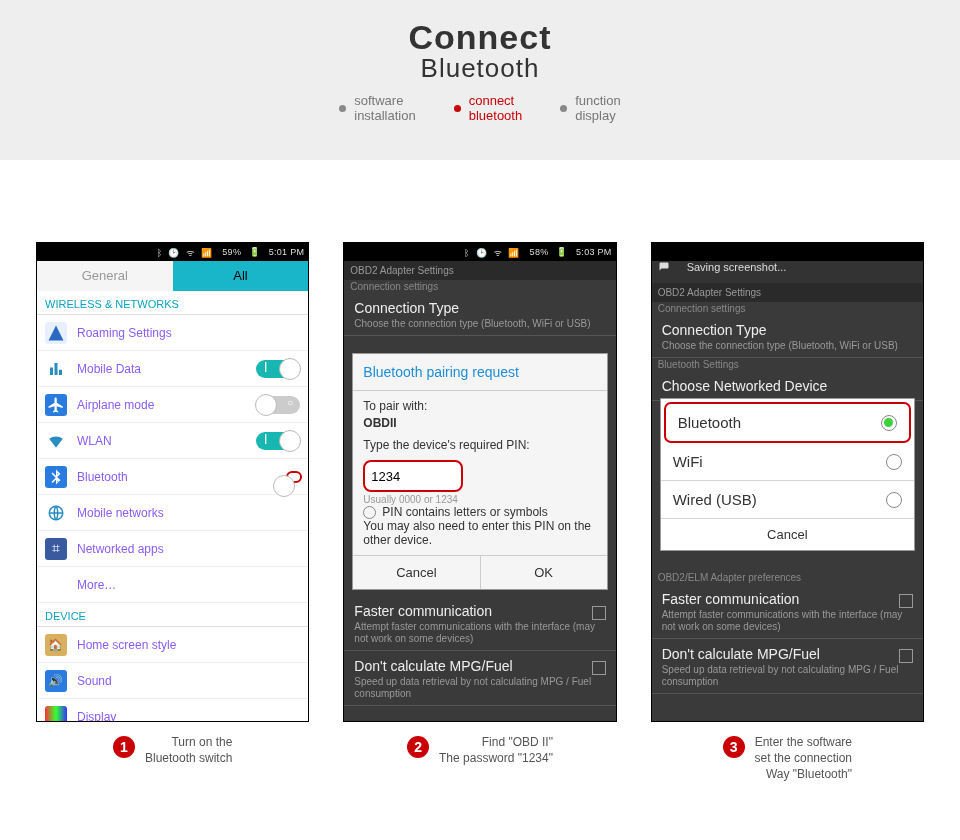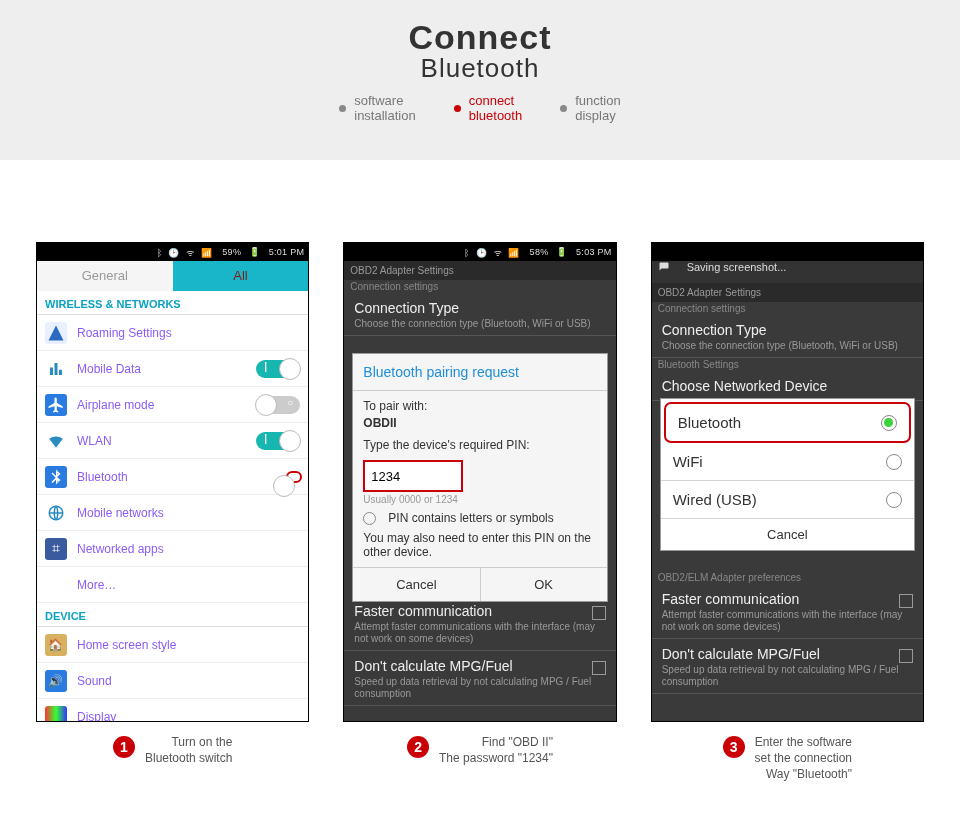--- a/index.html
+++ b/index.html
@@ -25,22 +25,22 @@
   .caps{display:flex;justify-content:space-between;gap:34px;padding:12px 36px 0}
   .cap{flex:1;display:flex;align-items:flex-start;gap:10px;justify-content:center}
   .num{width:22px;height:22px;border-radius:50%;background:var(--accent);color:#fff;font-weight:700;font-size:14px;display:flex;align-items:center;justify-content:center;flex:none;margin-top:2px}
   .cap p{margin:0;font-size:12px;color:#555;text-align:right;line-height:1.35}
   
   .status{background:#000;color:#ddd;height:18px;display:flex;align-items:center;justify-content:flex-end;padding:4px 4px;gap:8px;font-size:9px;letter-spacing:.3px}
   .status .icons{letter-spacing:2px}
   
   .p1 .tabbar{display:flex;height:30px}
   .p1 .tabbar div{flex:1;text-align:center;line-height:30px;font-size:13px;color:#999;background:#f5f5f5}
-  .p1 .tabbar div.sel{background:#18b6c8;color:#7f1d1d}
-  .p1 .section{color:#0aa2c0;font-size:11px;font-weight:700;padding:7px 8px 4px;border-bottom:1px solid #ddd}
+  .p1 .tabbar div.sel{background:#18b6c8;color:#000000}
+  .p1 .section{color:#0aa2c0;font-size:11px;font-weight:400;padding:7px 8px 4px;border-bottom:1px solid #ddd}
   .p1 .row{display:flex;align-items:center;height:36px;padding:0 8px;border-bottom:1px solid #eee;background:#fff}
   .p1 .ic{width:22px;height:22px;flex:none;margin-right:10px;display:flex;align-items:center;justify-content:center;border-radius:3px;font-size:12px;color:#fff}
   .p1 .ic svg{width:18px;height:18px}
   .p1 .lbl{flex:1;color:#8b5cf6}
   .p1 .sw{width:44px;height:18px;border-radius:9px;background:#ccc;position:relative;flex:none}
   .p1 .sw::after{content:"";width:20px;height:20px;border-radius:50%;background:#fff;border:1px solid #bbb;position:absolute;top:-2px;left:-1px;transition:0}
   .p1 .sw::before{content:"○";position:absolute;right:7px;top:1px;font-size:10px;color:#fff}
   .p1 .sw.on{background:var(--teal)}
   .p1 .sw.on::after{left:auto;right:-1px}
   .p1 .sw.on::before{content:"|";left:8px;right:auto;color:#fff;font-weight:700}
@@ -51,23 +51,23 @@
   .dimbg .sub{font-size:10px;color:#888;padding:1px 6px}
   .dimbg .blk{padding:4px 10px;border-bottom:1px solid #555}
   .dimbg .blk .t{color:#eee;font-size:14px;margin:3px 0 2px}
   .dimbg .blk .d{color:#999;font-size:10px;line-height:1.25}
   .dimbg .chk{float:right;width:14px;height:14px;border:1px solid #999;margin-top:6px}
   
   .dialog{position:absolute;left:8px;right:8px;top:110px;background:#f5f5f5;border:1px solid #999;font-size:12px}
   .dialog .dt{color:#1e8ed7;font-size:14px;padding:10px 10px;border-bottom:1px solid #ccc}
   .dialog .db{padding:8px 10px}
   .dialog .pair b{display:block;margin-top:3px}
-  .dialog input{width:100px;height:26px;padding:14px 6px;font-size:13px;margin:8px 0 2px;border:2px solid var(--accent);border-radius:0;background:#fff}
+  .dialog input{width:100px;height:26px;padding:14px 6px;font-size:13px;margin:8px 0 2px;border:2px solid var(--accent);border-radius:8px;background:#fff}
   .dialog .hint{color:#999;font-size:10px}
-  .dialog .chkrow{display:flex;align-items:center;gap:12px;margin:6px 0}
+  .dialog .chkrow{display:flex;align-items:center;gap:6px;margin:0 0}
   .dialog .chkrow .rb{width:13px;height:13px;border:1px solid #888;border-radius:50%}
   .dialog .btns{display:flex;border-top:1px solid #ccc}
   .dialog .btns div{flex:1;text-align:center;padding:9px 0;font-size:13px;color:#333}
   .dialog .btns div:first-child{border-right:1px solid #ccc}
   
   .save{position:absolute;top:18px;left:0;right:0;height:22px;background:#333;color:#ddd;display:flex;align-items:flex-start;padding:0 6px;font-size:11px;gap:17px}
   .save svg{width:12px;height:12px;fill:#ddd}
   .ctbox{position:absolute;left:8px;right:8px;top:155px;background:#fff;border:1px solid #999}
   .ctrow{display:flex;align-items:center;justify-content:space-between;padding:10px 12px;border-bottom:1px solid #d5d5d5;font-size:15px;color:#333}
   .ctrow .r{width:16px;height:16px;border:1px solid #888;border-radius:50%;display:flex;align-items:center;justify-content:center}

